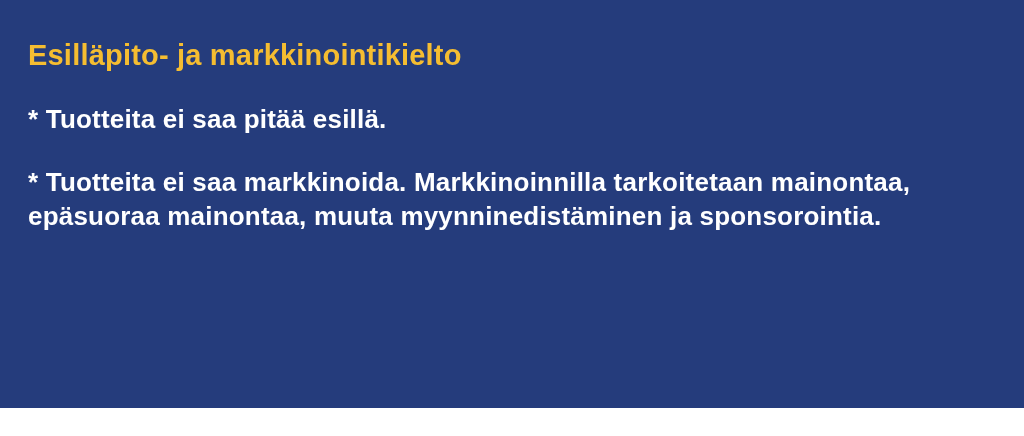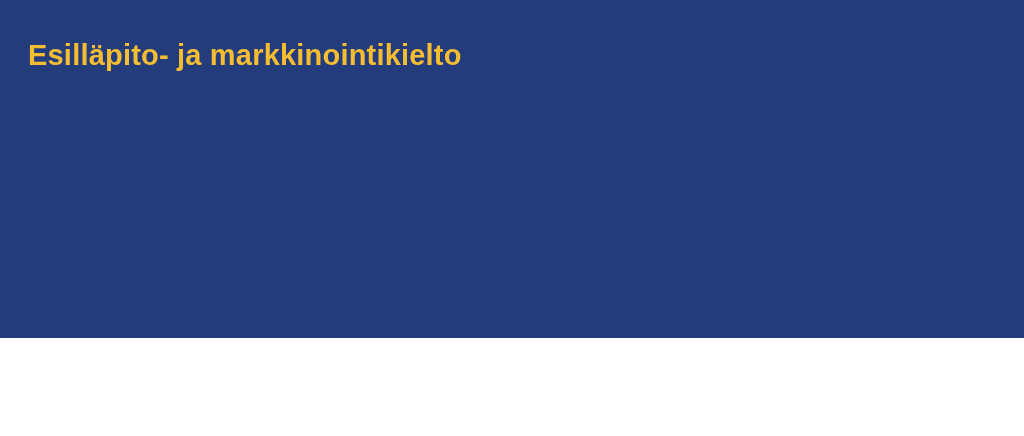--- a/index.html
+++ b/index.html
@@ -2,21 +2,21 @@
 <html><head>
 <meta charset="utf-8">
 <style>
   html, body {
     margin: 0;
     padding: 0;
   }
   .slide {
     position: relative;
     width: 1024px;
-    height: 338px;
+    height: 408px;
     box-sizing: border-box;
     background: var(--bg, #253C7C);
     font-family: "Liberation Sans", "DejaVu Sans", sans-serif;
     overflow: hidden;
     padding: 38px 41px 0 28px;
   }
   .slide-title {
     margin: 0 0 30px 0;
     color: var(--title-color, #F5BD31);
     font-size: 29px;
@@ -33,15 +33,17 @@
     letter-spacing: 0.2px;
     max-width: 966px;
   }
 </style>
 </head>
 <body>
 
 <div class="slide" style="--bg: #253C7C; --title-color: #F5BD31; --body-color: #FFFFFF;">
   <h1 class="slide-title">Esilläpito- ja markkinointikielto</h1>
 
+  <p class="slide-paragraph">* Tuotteita ei saa pitää esillä.</p>
 
+  <p class="slide-paragraph">* Tuotteita ei saa markkinoida. Markkinoinnilla tarkoitetaan mainontaa, epäsuoraa mainontaa, muuta myynninedistäminen ja sponsorointia.</p>
 
 </div>
 
 </body></html>

